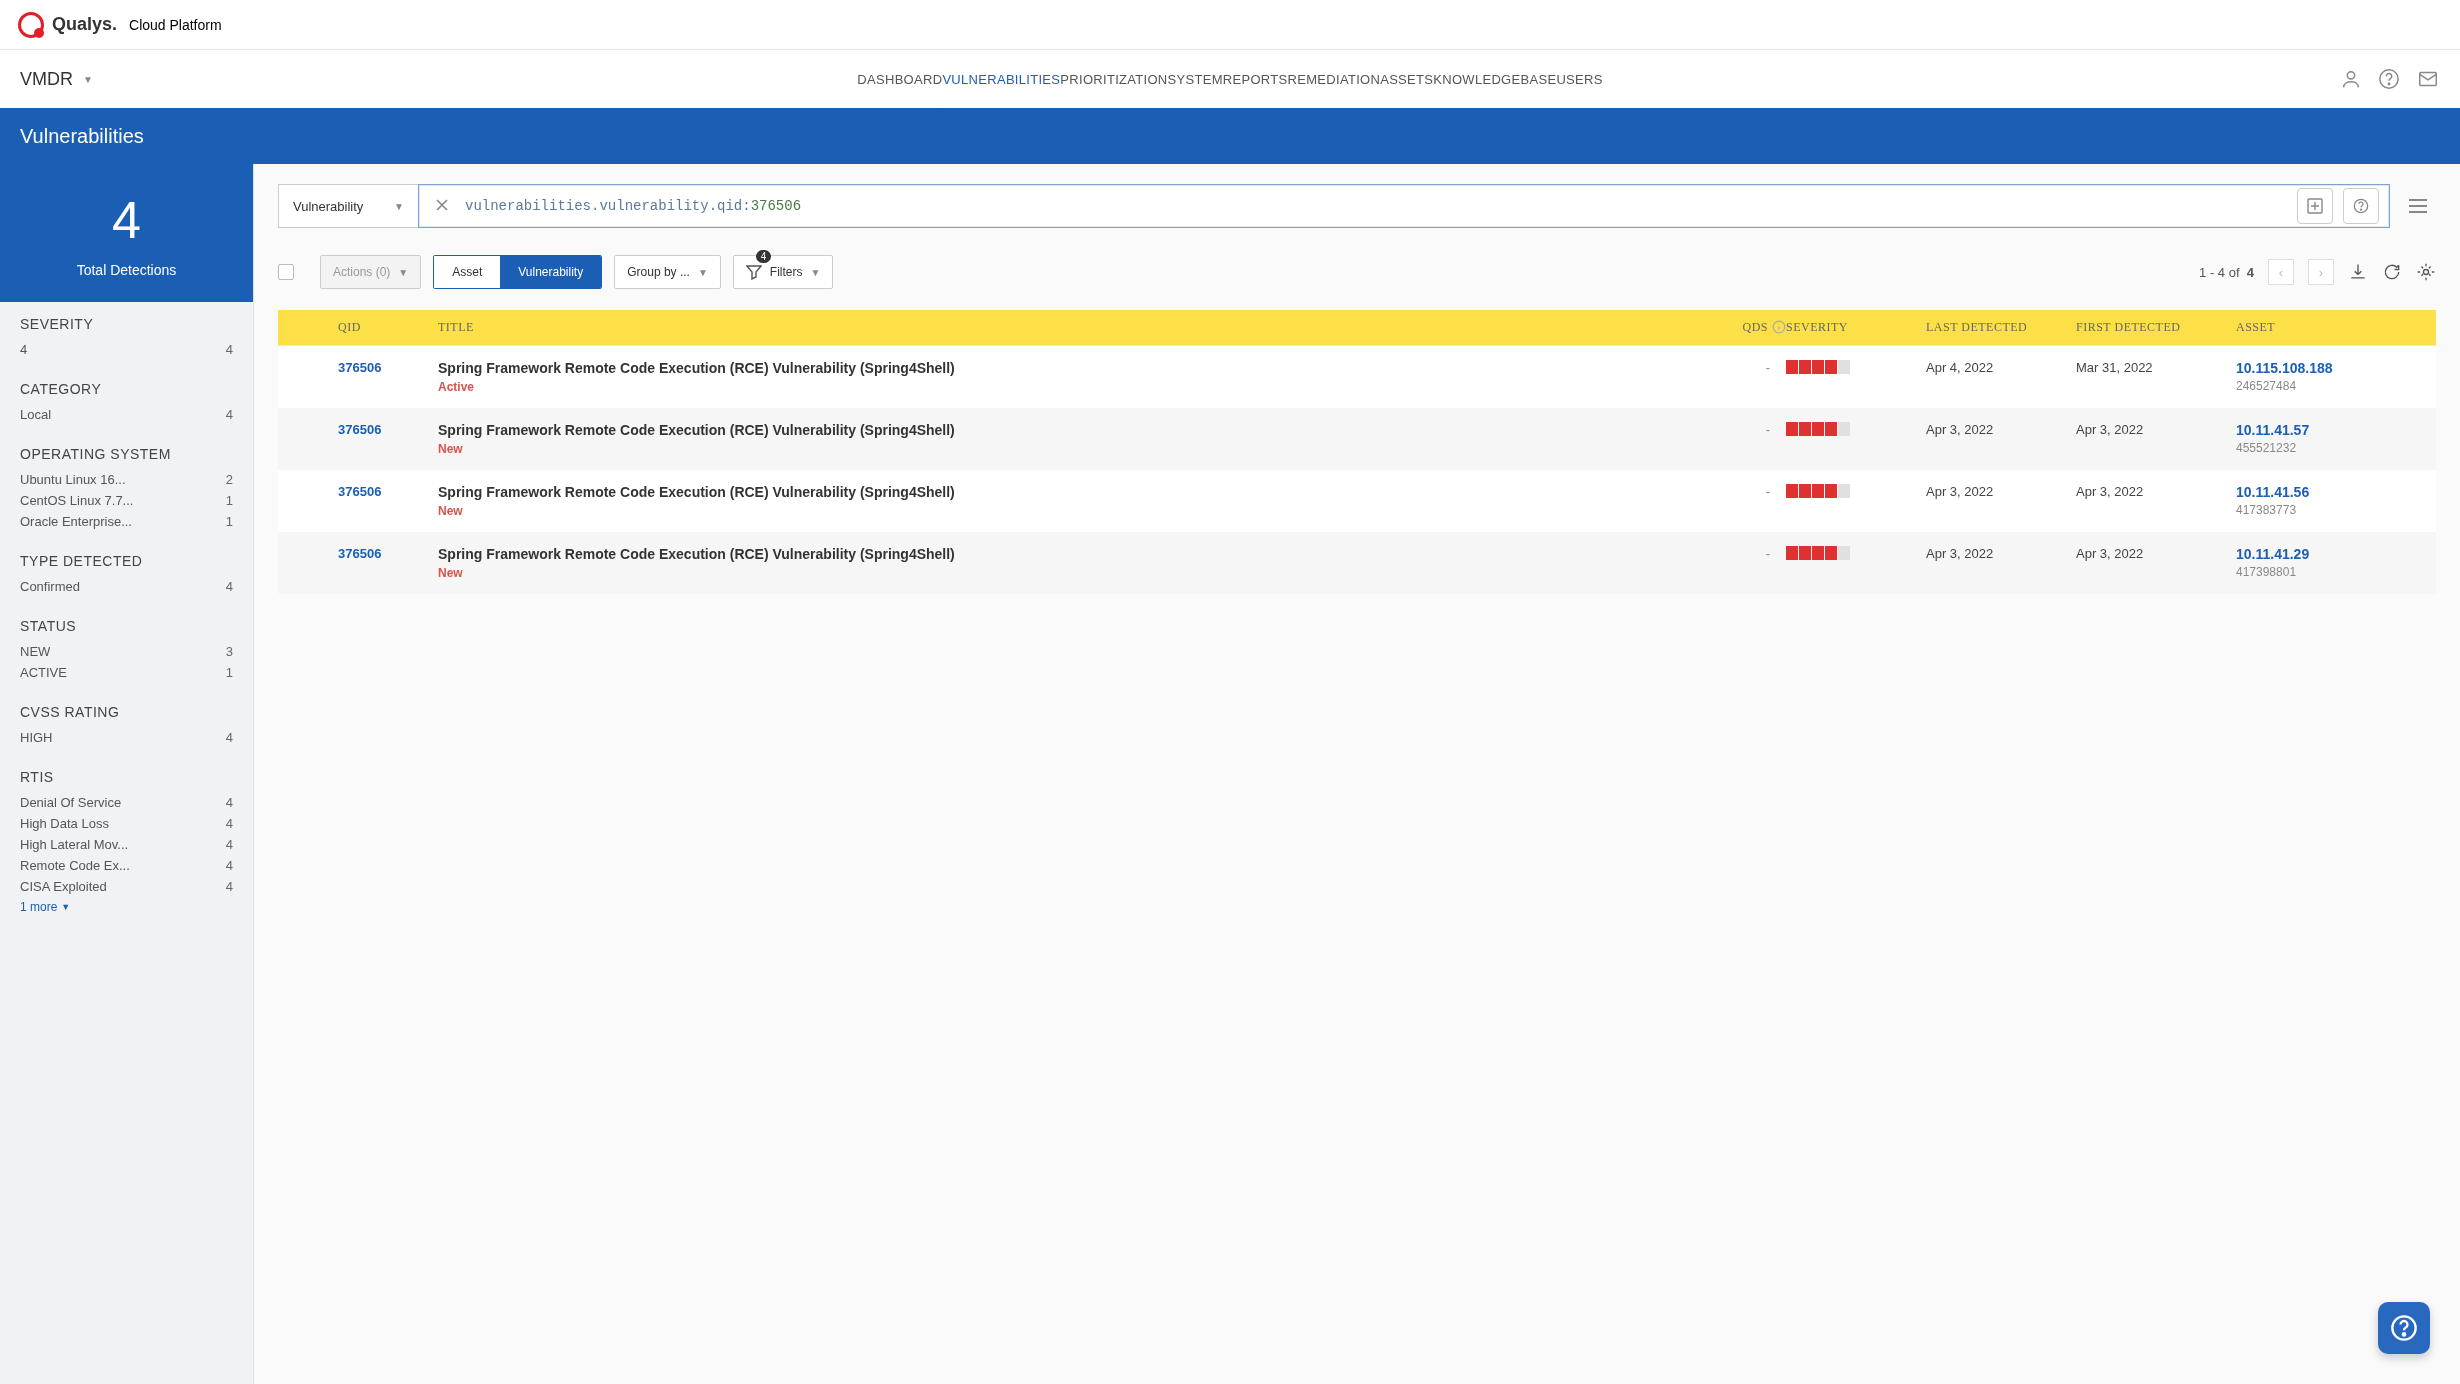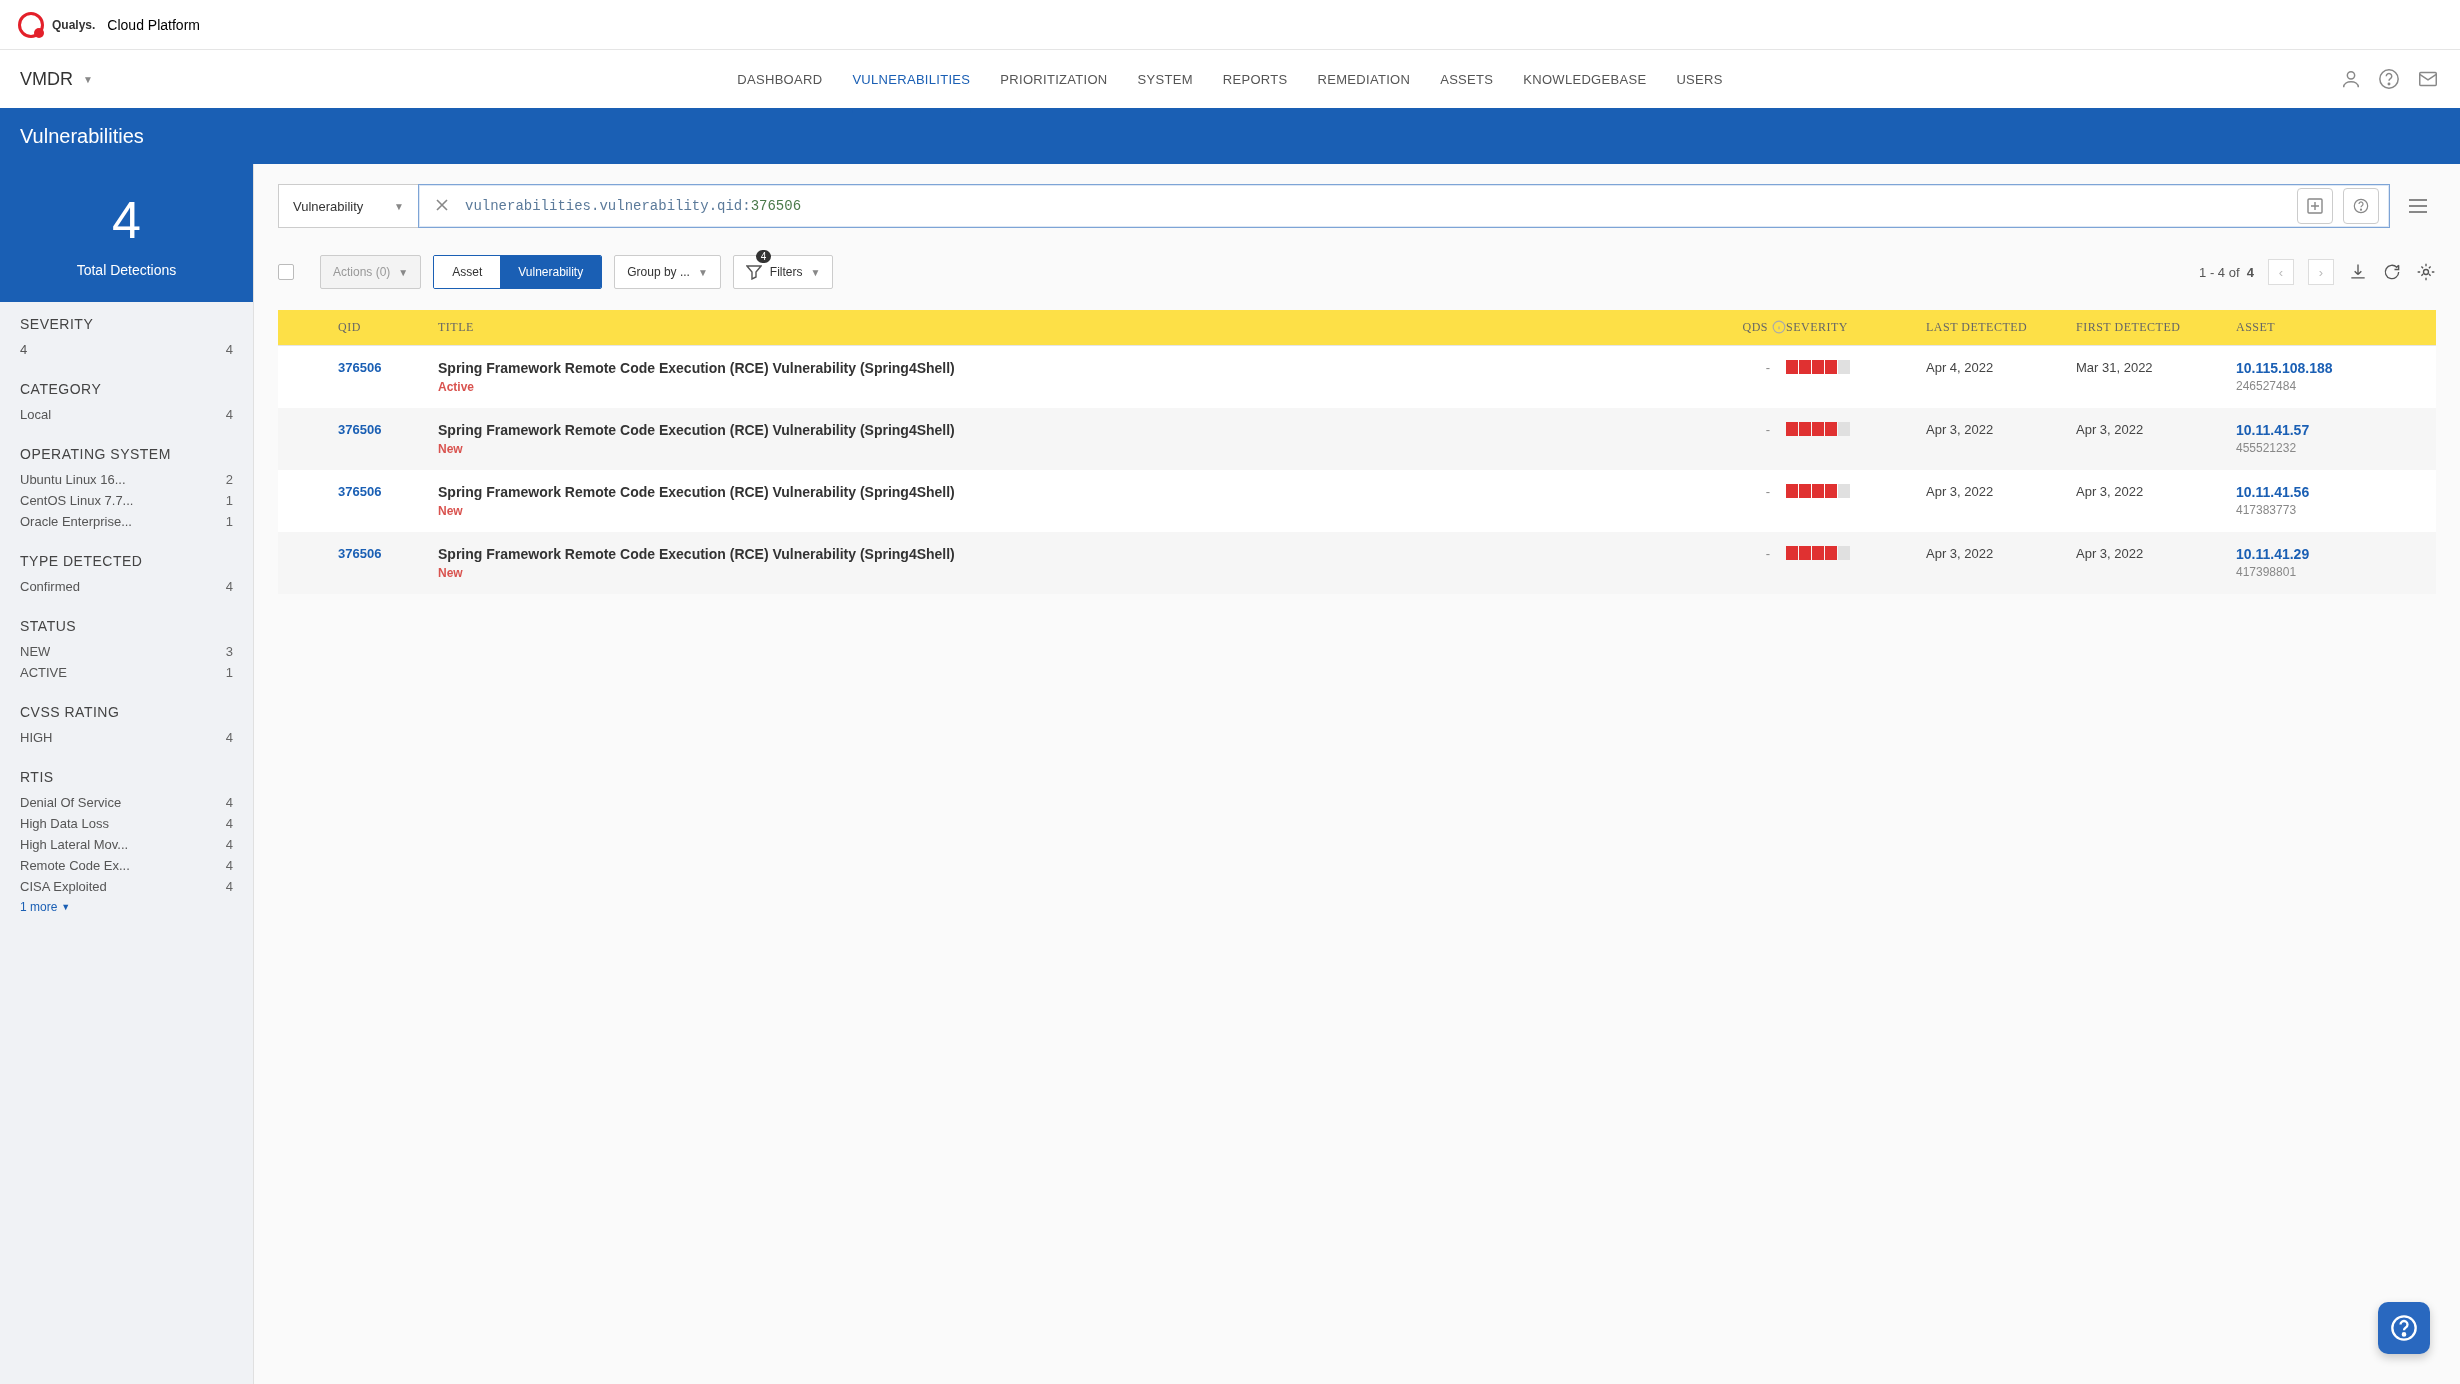--- a/index.html
+++ b/index.html
@@ -23,41 +23,40 @@
 }
 .logo-wrap { display: flex; align-items: center; gap: 8px; }
 .logo-circle {
   width: 26px; height: 26px; border: 3px solid #e3202a; border-radius: 50%;
   position: relative;
 }
 .logo-circle::after {
   content: ""; position: absolute; bottom: -3px; right: -3px;
   width: 10px; height: 10px; background: #e3202a; border-radius: 50%;
 }
-.logo-text { font-weight: 700; font-size: 12px; color: #333; }
+.logo-text { font-weight: 700; font-size: 18px; color: #333; }
 .logo-sub { font-size: 14px; color: #000000; margin-left: 4px; }
 
 .header-bar {
   background: #fff;
   height: 58px;
   display: flex;
   align-items: center;
   padding: 0 20px;
   position: relative;
 }
 .module-select {
   display: flex; align-items: center; gap: 10px; cursor: pointer;
   font-size: 18px; font-weight: 500; color: #333;
 }
 .nav-tabs {
   position: absolute;
   left: 50%;
   transform: translateX(-50%);
   display: flex;
-  gap: 30px;
 }
 .nav-tab {
   font-size: 13px; font-weight: 500; color: #555; cursor: pointer;
   padding: 8px 0; letter-spacing: 0.3px;
 }
 .nav-tab.active { color: #1a5fb4; border-bottom: 3px solid #1a5fb4; padding-bottom: 18px; margin-bottom: -18px; }
 .header-icons {
   margin-left: auto; display: flex; gap: 16px; align-items: center;
 }
 .header-icons svg { cursor: pointer; }

